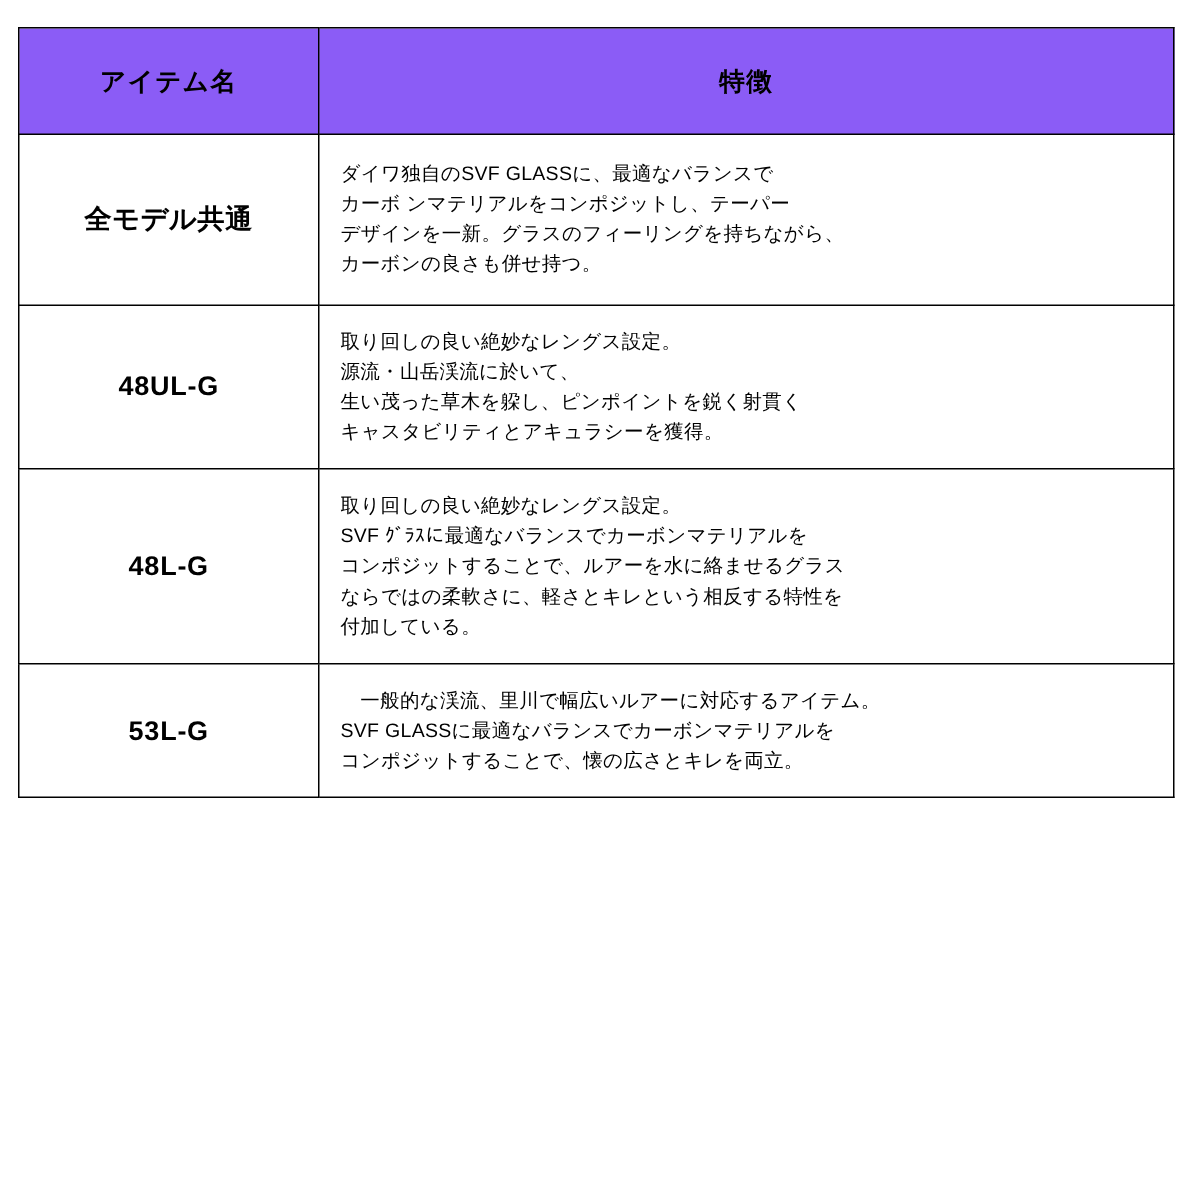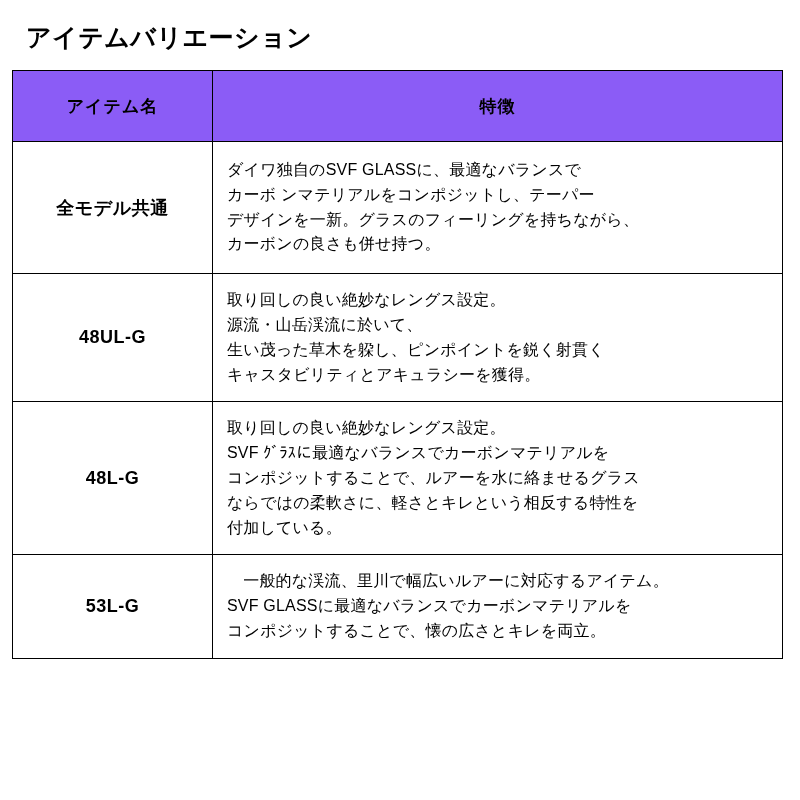--- a/index.html
+++ b/index.html
@@ -54,34 +54,33 @@
   .cell-name {
     text-align: center;
     font-size: 18px;
     font-weight: bold;
     letter-spacing: 0.5px;
     padding: 6px 4px;
     margin-left: 28px;
   }
   .cell-feature {
     text-align: left;
-    font-size: 16px;
+    font-size: 13px;
     line-height: 1.55;
     padding: 14px 10px 14px 14px;
     white-space: pre-line;
     letter-spacing: 0.2px;
   }
   .row-common .cell-feature { padding-top: 16px; padding-bottom: 16px; }
 </style>
 </head>
 <body>
 
 <div class="page">
 
-  <div class="page-title">アイテムバリエーション</div>
 
   <table class="variation-table">
     <colgroup>
       <col class="col-name">
       <col class="col-feature">
     </colgroup>
     <thead>
       <tr>
         <th>アイテム名</th>
         <th>特徴</th>

